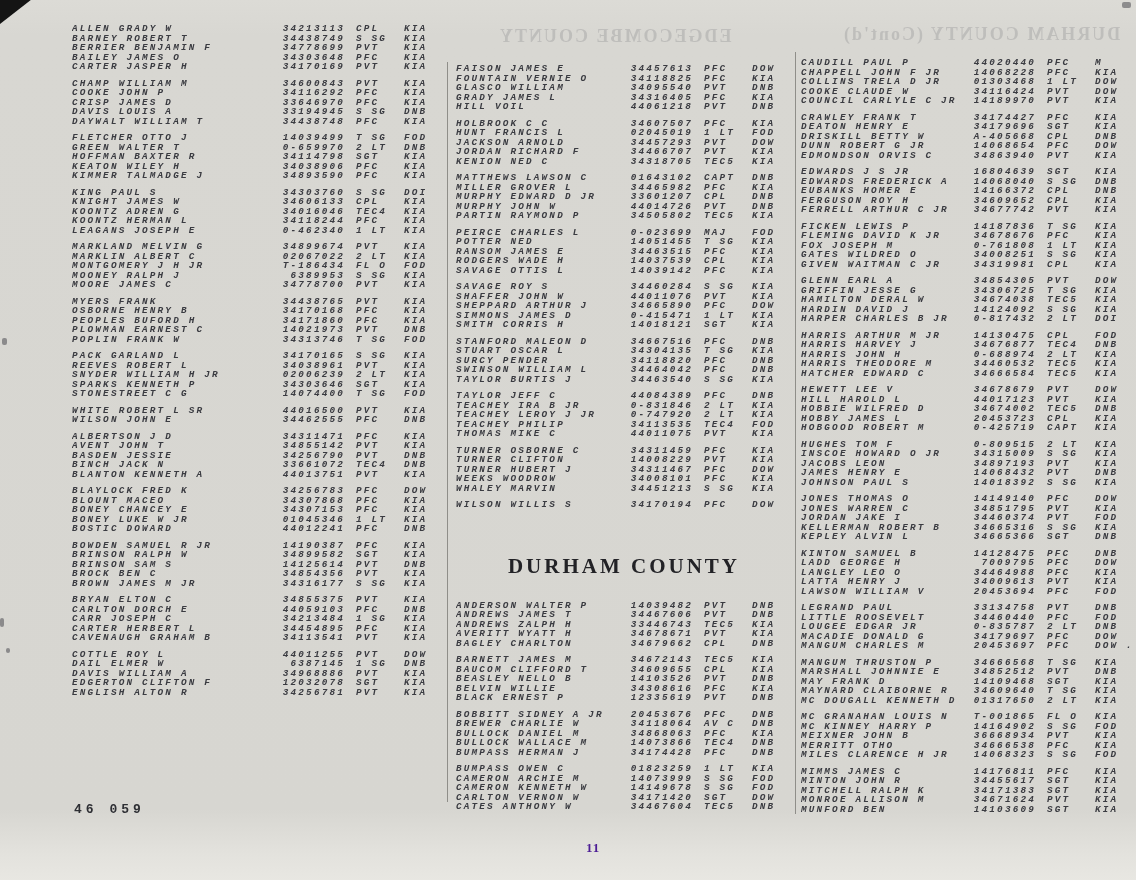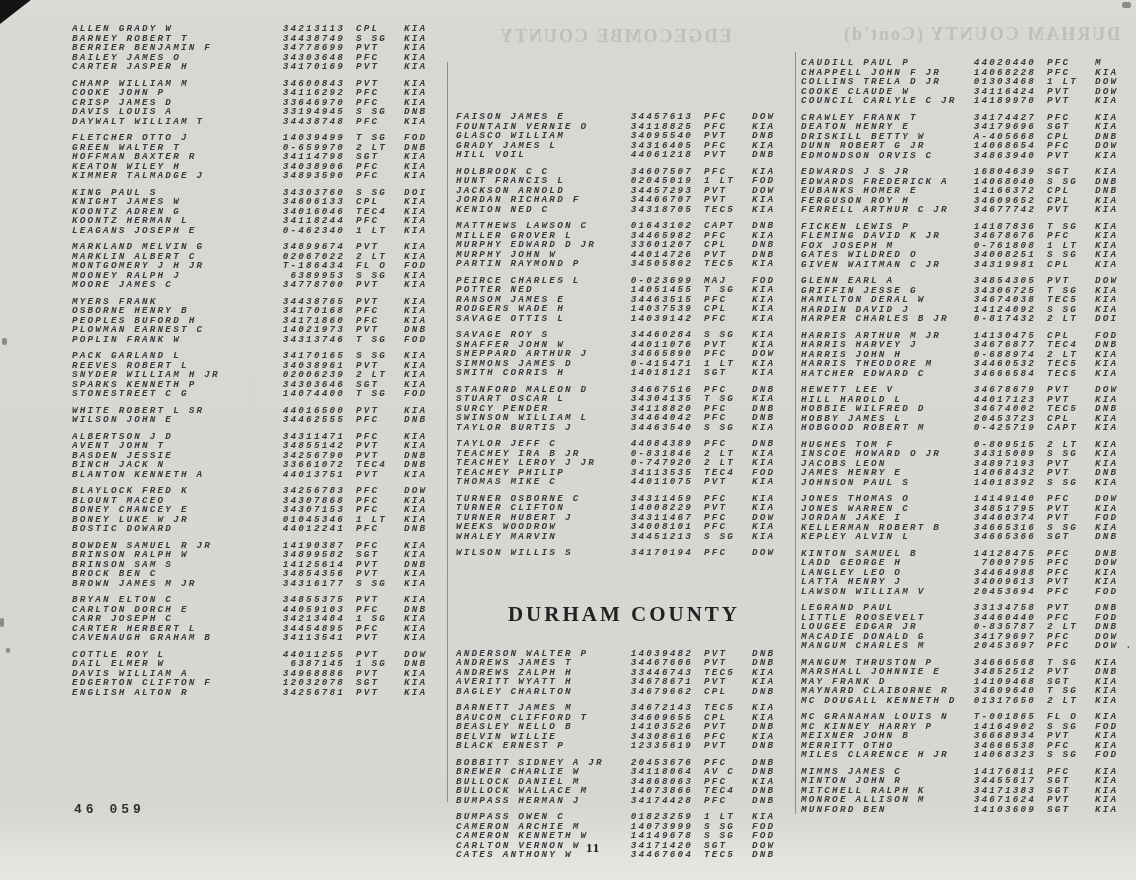--- a/index.html
+++ b/index.html
@@ -19,21 +19,21 @@
   .ghost{
     position:absolute;transform:scaleX(-1);opacity:.20;color:#5c5c64;
     font-family:"Liberation Serif","DejaVu Serif",serif;font-weight:bold;
     font-size:18px;letter-spacing:2px;white-space:nowrap;filter:blur(.4px);
   }
   .ghost.g1{left:498px;top:26px;}
   .ghost.g2{left:842px;top:24px;}
   
   .col{position:absolute;color:#34353b;}
   .col1{left:72px;top:24px;width:372px;}
-  .col2{left:456px;top:64px;width:336px;margin-top:48px;}
+  .col2{left:456px;top:64px;width:336px;}
   .col3{left:801px;top:58px;width:334px;}
   .county-header{
     text-align:center;font-family:"Liberation Serif","DejaVu Serif",serif;
     font-weight:bold;font-size:21px;letter-spacing:3px;color:#222226;
     margin:44px 0 22px 0;white-space:nowrap;
   }
   .county-header:first-child{margin-top:0;margin-bottom:24px;}
   .group{margin-bottom:7px;}
   .row{
     display:flex;align-items:baseline;white-space:nowrap;
@@ -44,21 +44,21 @@
   .row .serial{width:80px;text-align:right;}
   .row .rank{width:47px;margin-left:11px;}
   .row .status{width:40px;margin-left:1px;}
   .footer-code{
     position:absolute;left:74px;top:802px;font-size:13px;font-weight:bold;
     letter-spacing:4px;color:#2e2f34;
   }
   .page-number{
     position:absolute;left:586px;top:840px;
     font-family:"Liberation Serif","DejaVu Serif",serif;
-    font-weight:bold;font-size:13px;letter-spacing:1px;color:#0f172a;
+    font-weight:bold;font-size:13px;letter-spacing:1px;color:#4c1d95;
   }
 </style>
 </head>
 <body>
 
 <div class="page">
 
   <div class="corner-mark"></div>
   <div class="edge-speck" style="left:2px;top:338px;width:5px;height:7px;"></div>
   <div class="edge-speck" style="left:0px;top:618px;width:4px;height:9px;"></div>

